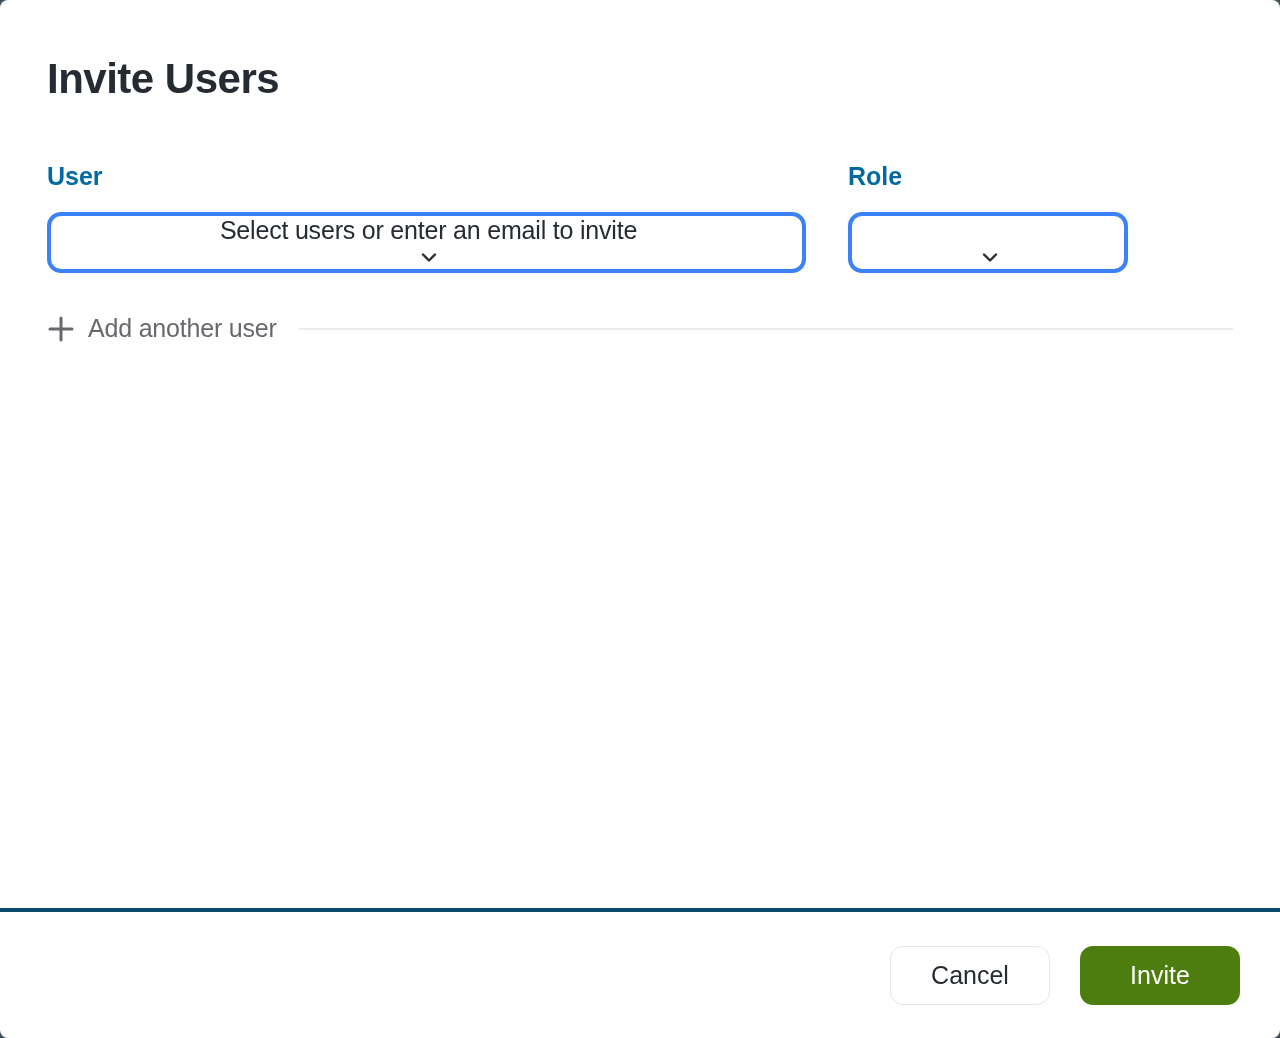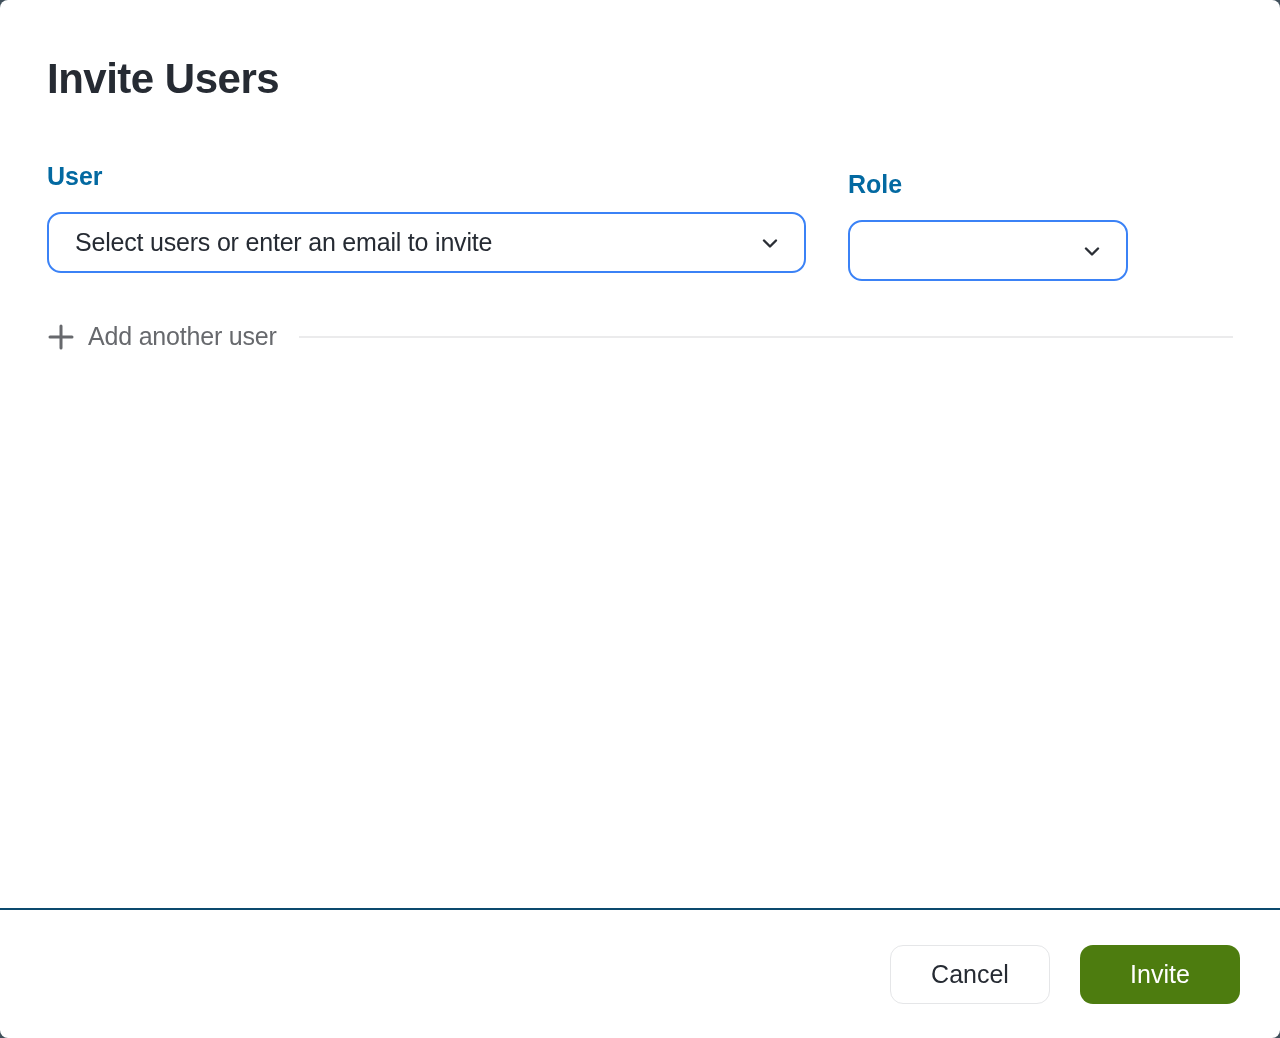--- a/index.html
+++ b/index.html
@@ -28,37 +28,38 @@
     color: #262b33;
     letter-spacing: -0.5px;
     line-height: 1.1;
   }
   .form-row {
     display: flex;
     gap: 42px;
     margin-top: 60px;
   }
   .field-user { width: 759px; }
-  .field-role { width: 280px; margin-top: 8px; }
+  .field-role { width: 280px; }
   .field-label {
     display: block;
     font-size: 25px;
     font-weight: 700;
     color: #0369a1;
     margin-bottom: 21px;
   }
   .combobox {
     height: 61px;
-    border: 2px solid #3b82f6;
+    border: 4px solid #3b82f6;
     border-radius: 14px;
     background: #ffffff;
     display: flex;
     align-items: center;
     padding: 0 22px 0 26px;
     cursor: pointer;
+    flex-direction: column;
   }
   .combobox-text {
     flex: 1 1 auto;
     font-size: 25px;
     color: #262b33;
     letter-spacing: -0.2px;
     white-space: nowrap;
     overflow: hidden;
   }
   .chevron {
@@ -93,21 +94,21 @@
   }
   .add-divider {
     flex: 1 1 auto;
     height: 2px;
     background: #ebebec;
     margin-left: 22px;
   }
   .modal-footer {
     flex: 0 0 auto;
     height: 130px;
-    border-top: 2px solid #0c4a6e;
+    border-top: 4px solid #0c4a6e;
     display: flex;
     align-items: center;
     justify-content: flex-end;
     gap: 30px;
     padding: 0 40px;
   }
   .btn {
     width: 160px;
     height: 59px;
     border-radius: 13px;

